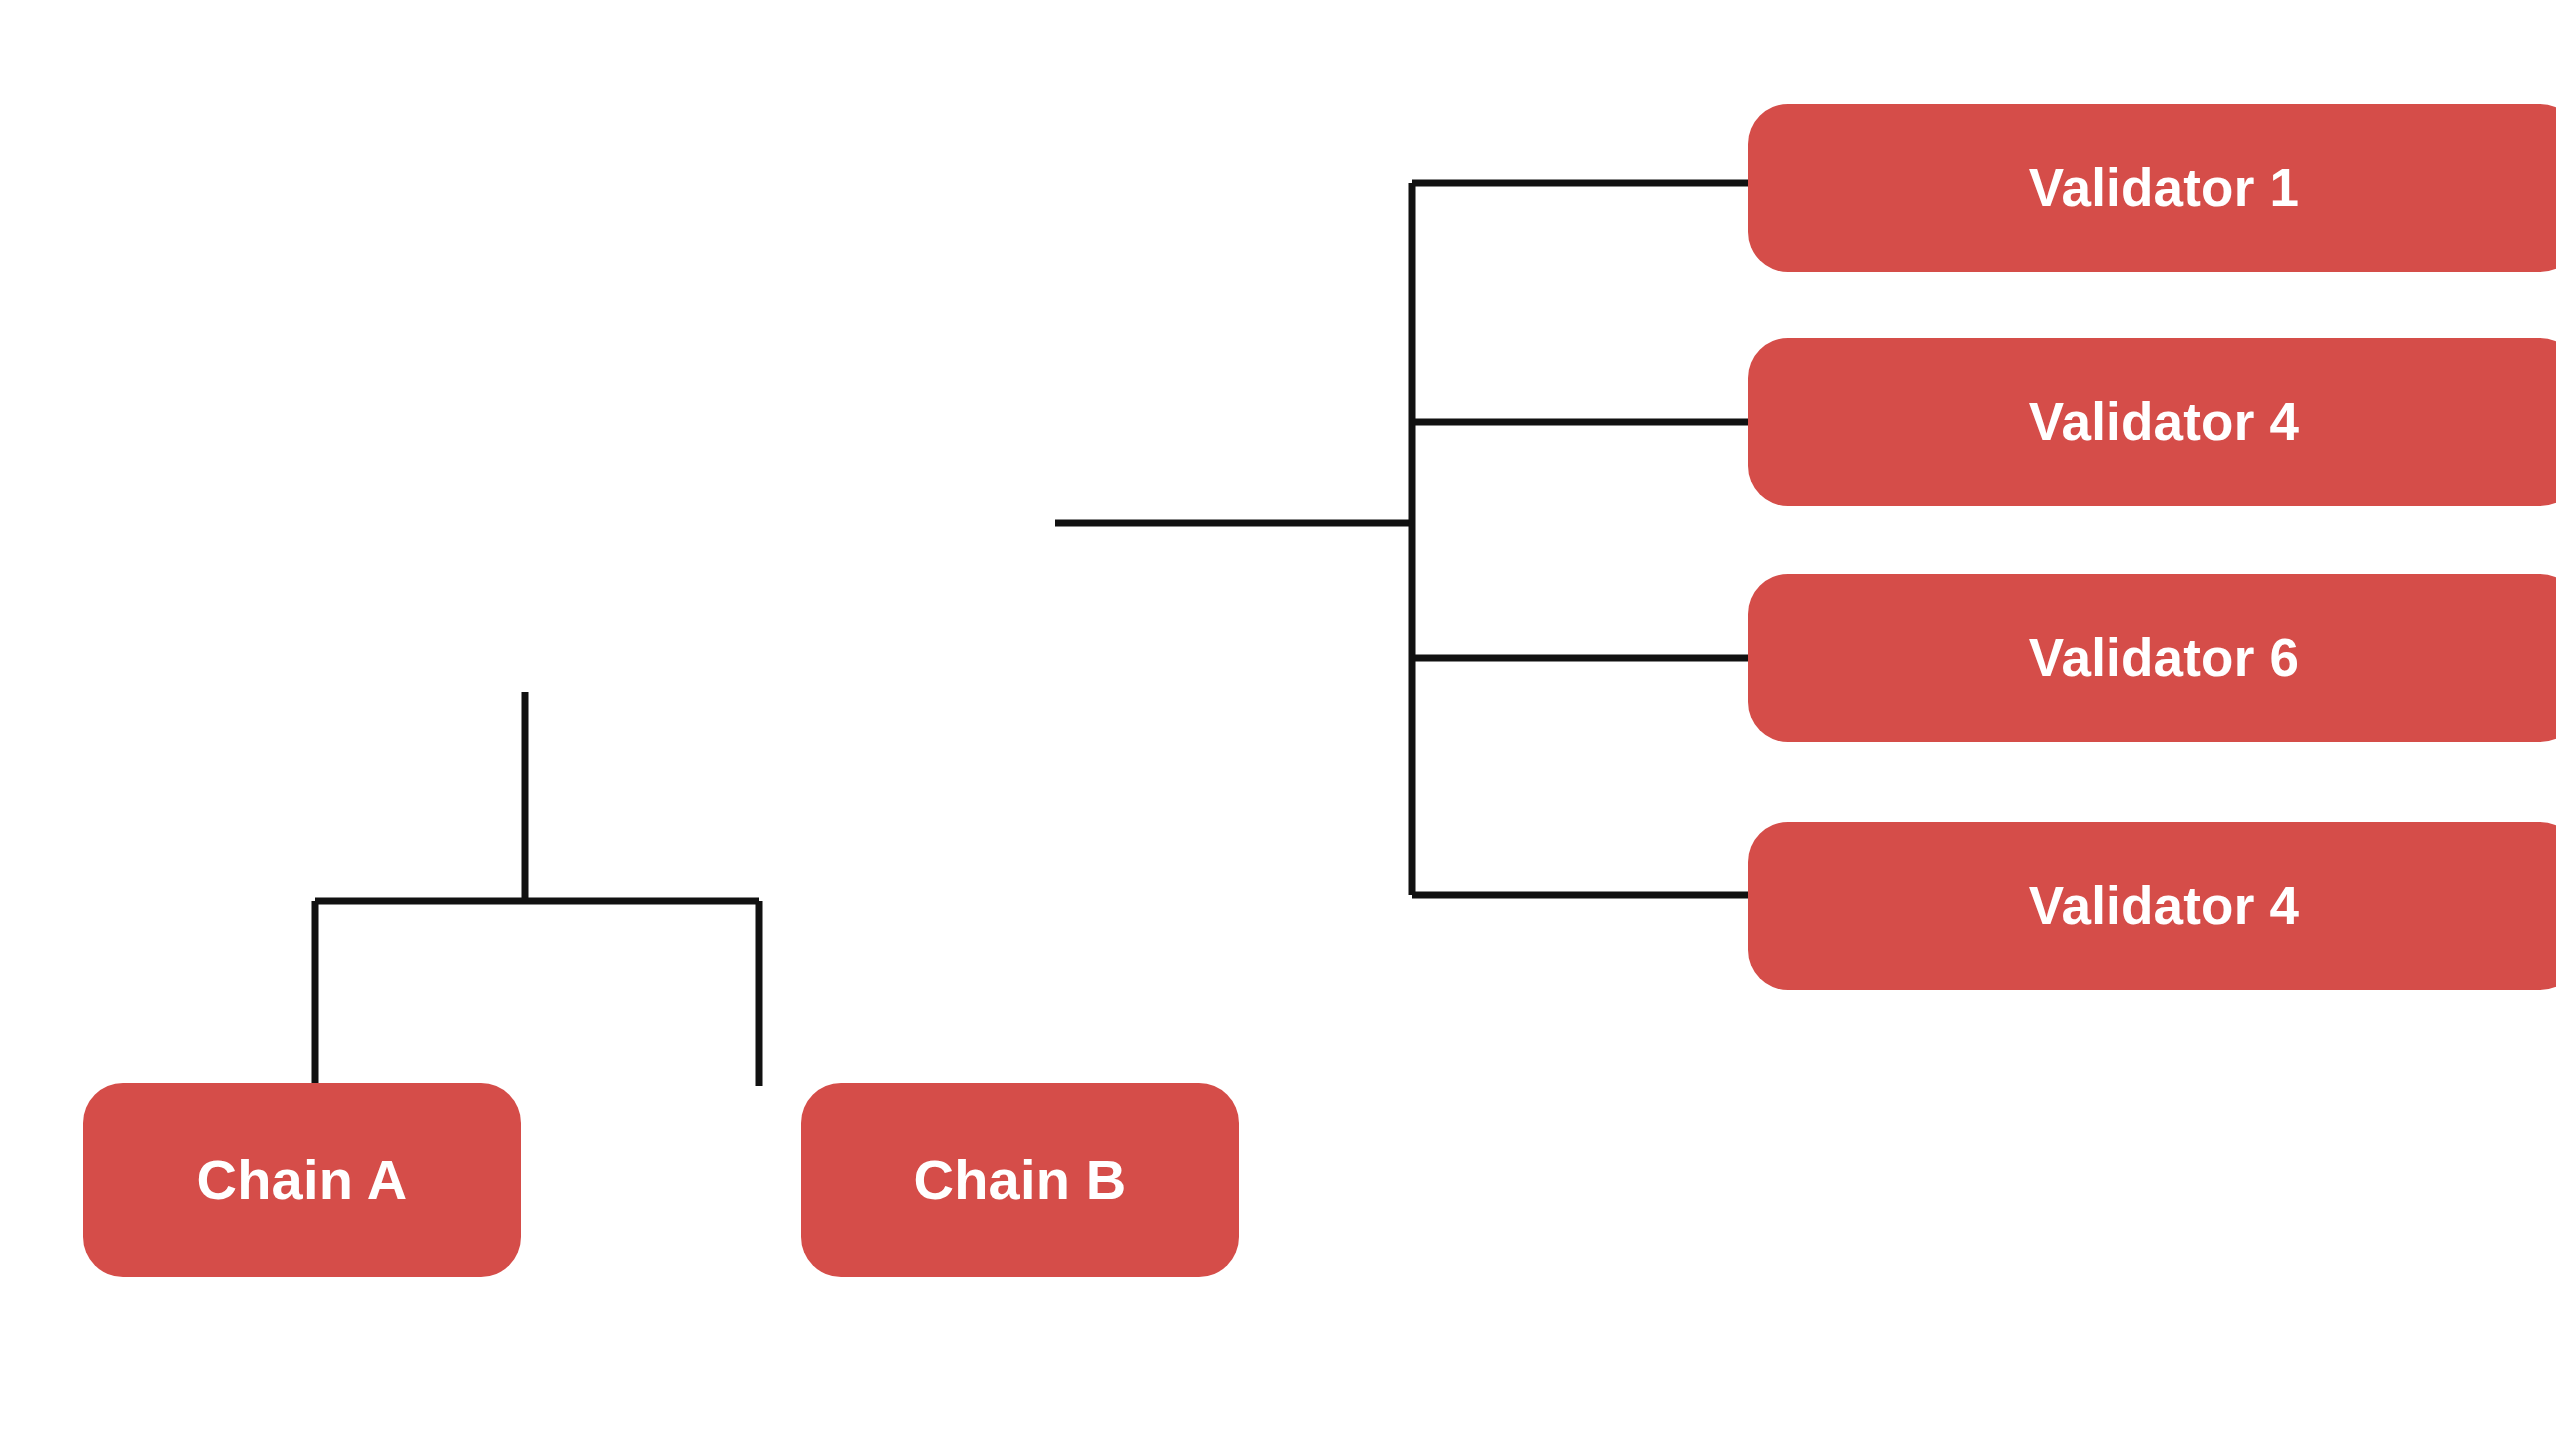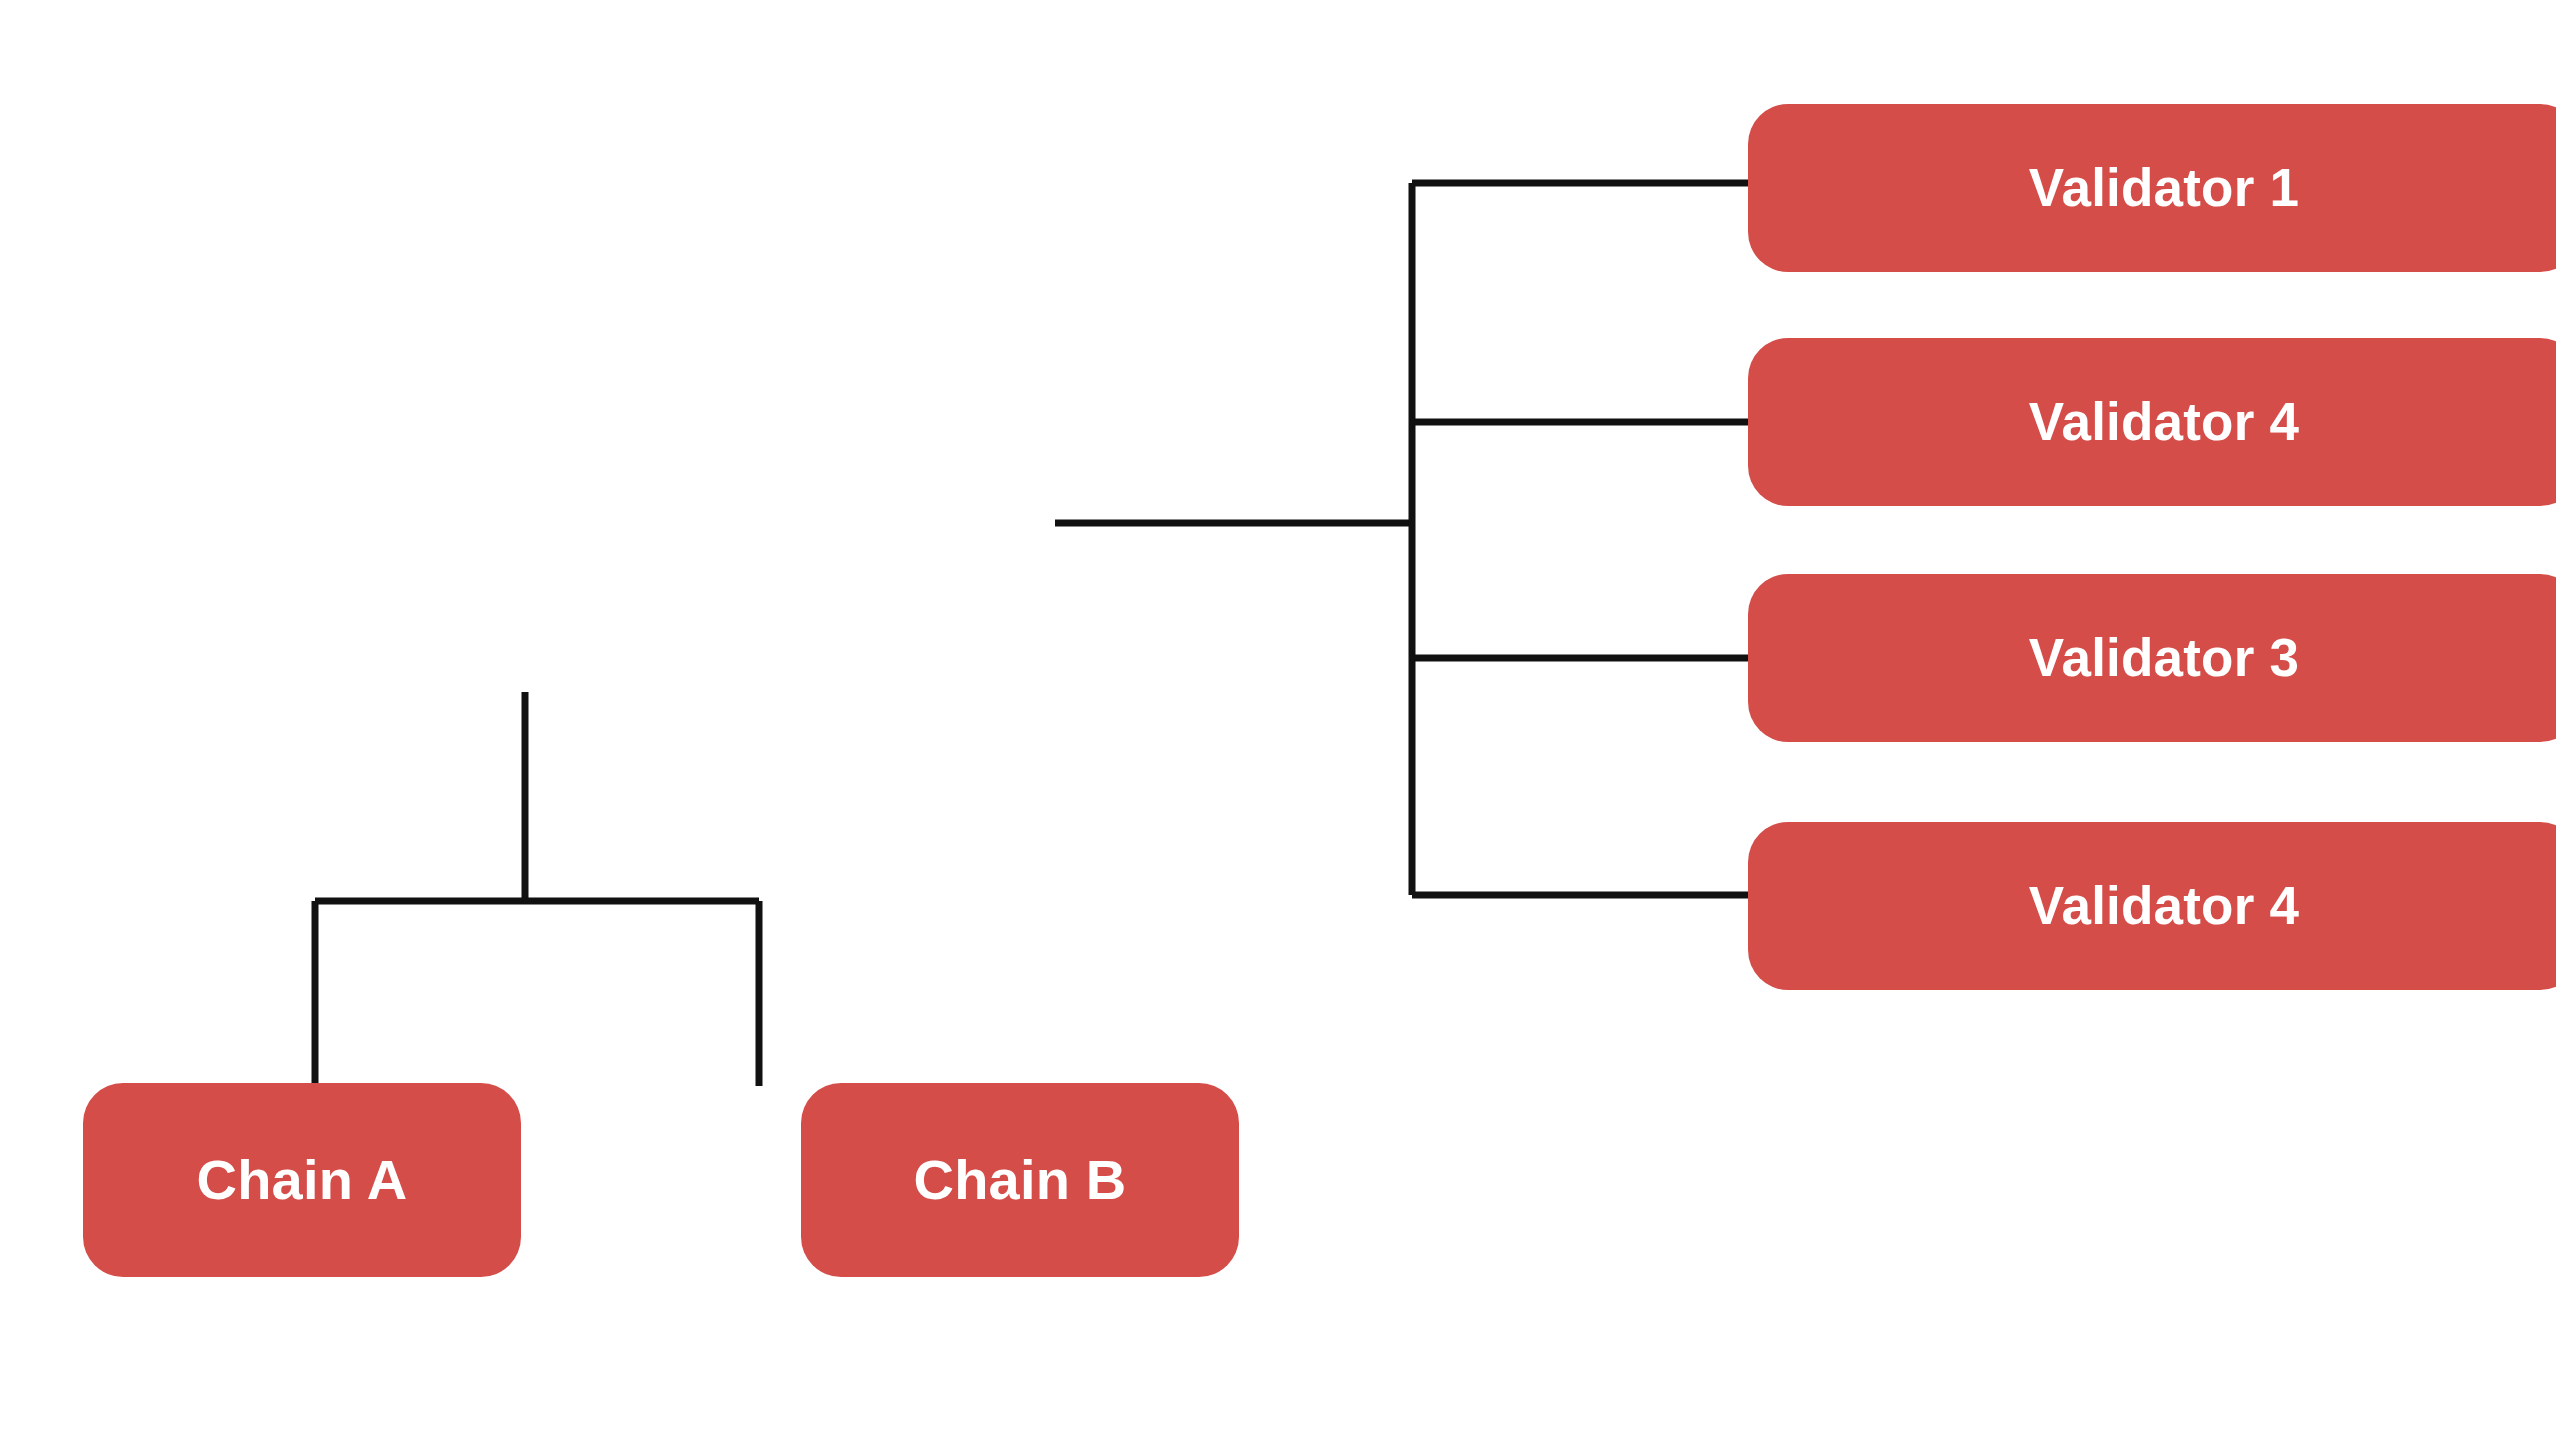--- a/index.html
+++ b/index.html
@@ -100,21 +100,21 @@
 
   <div class="node node-validator v1">
     <span>Validator 1</span>
   </div>
 
   <div class="node node-validator v2">
     <span>Validator 4</span>
   </div>
 
   <div class="node node-validator v3">
-    <span>Validator 3</span>
+    <span>Validator 6</span>
   </div>
 
   <div class="node node-validator v4">
     <span>Validator 4</span>
   </div>
 
   <div class="node node-chain chain-a">
     <span>Chain A</span>
   </div>
 

